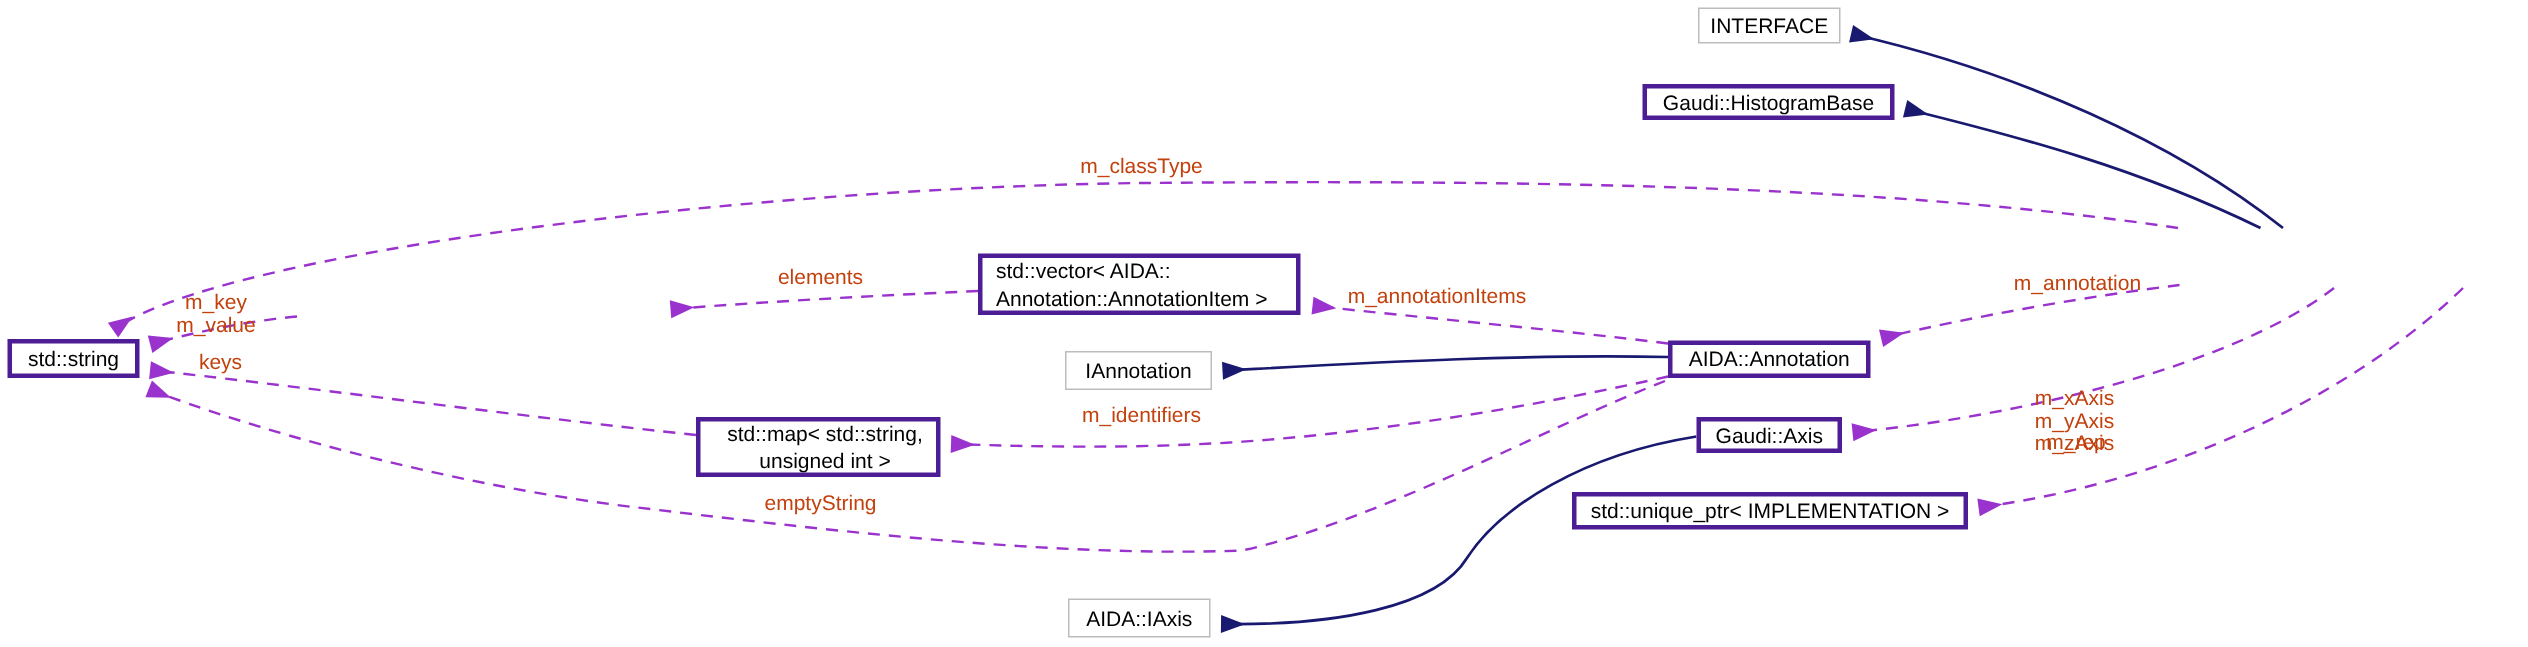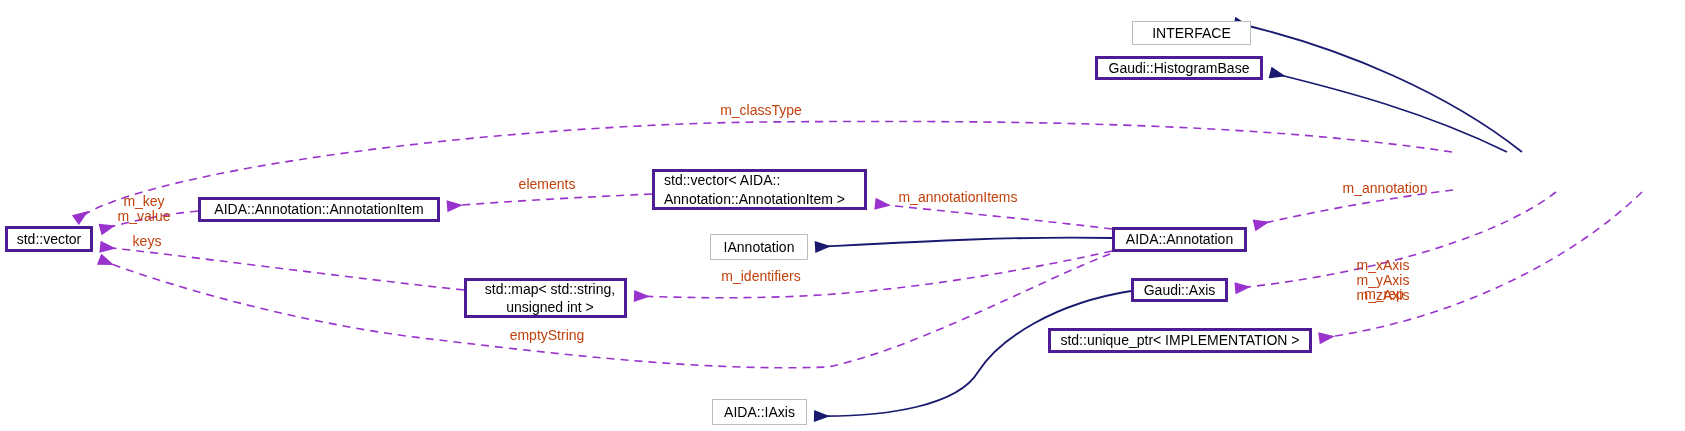--- a/index.html
+++ b/index.html
@@ -74,28 +74,27 @@
       <path d="M1110,254 C1030,285 920,347 828,367 C700,372 540,352 422,338 C290,322 160,283 101,260" marker-end="url(#arrow-purple)"></path>
       <path d="M1112,251 C1040,267 930,288 820,295 C755,299 692,298 636,296" marker-end="url(#arrow-purple)"></path>
       <path d="M1112,229 C1040,220 950,212 877,204" marker-end="url(#arrow-purple)"></path>
       <path d="M652,194 C585,197 512,201 449,206" marker-end="url(#arrow-purple)"></path>
       <path d="M1453,190 C1395,197 1315,211 1256,225" marker-end="url(#arrow-purple)"></path>
       <path d="M1556,192 C1490,243 1350,277 1237,288" marker-end="url(#arrow-purple)"></path>
       <path d="M1642,192 C1570,262 1450,321 1321,338" marker-end="url(#arrow-purple)"></path>
     </g>
   </svg>
 
-  <div class="node ext" style="left:1132px;top:21px;width:119px;height:24px;">INTERFACE</div>
+  <div class="node ext" style="left:1132px;top:5px;width:95px;height:24px;">INTERFACE</div>
 
   <div class="node" style="left:1095px;top:56px;width:168px;height:24px;">Gaudi::HistogramBase</div>
 
 
-  <div class="node" style="left:5px;top:226px;width:88px;height:26px;">std::vector</div>
+  <div class="node" style="left:5px;top:226px;width:88px;height:26px;">std::string</div>
 
-  <div class="node" style="left:198px;top:197px;width:242px;height:25px;">AIDA::Annotation::AnnotationItem</div>
 
   <div class="node leftalign" style="left:652px;top:169px;width:215px;height:41px;">std::vector&lt; AIDA::
 Annotation::AnnotationItem &gt;</div>
 
   <div class="node ext" style="left:710px;top:234px;width:98px;height:26px;">IAnnotation</div>
 
   <div class="node" style="left:1112px;top:227px;width:135px;height:25px;">AIDA::Annotation</div>
 
   <div class="node" style="left:464px;top:278px;width:163px;height:40px;padding-left:13px;">std::map&lt; std::string,
 unsigned int &gt;</div>

